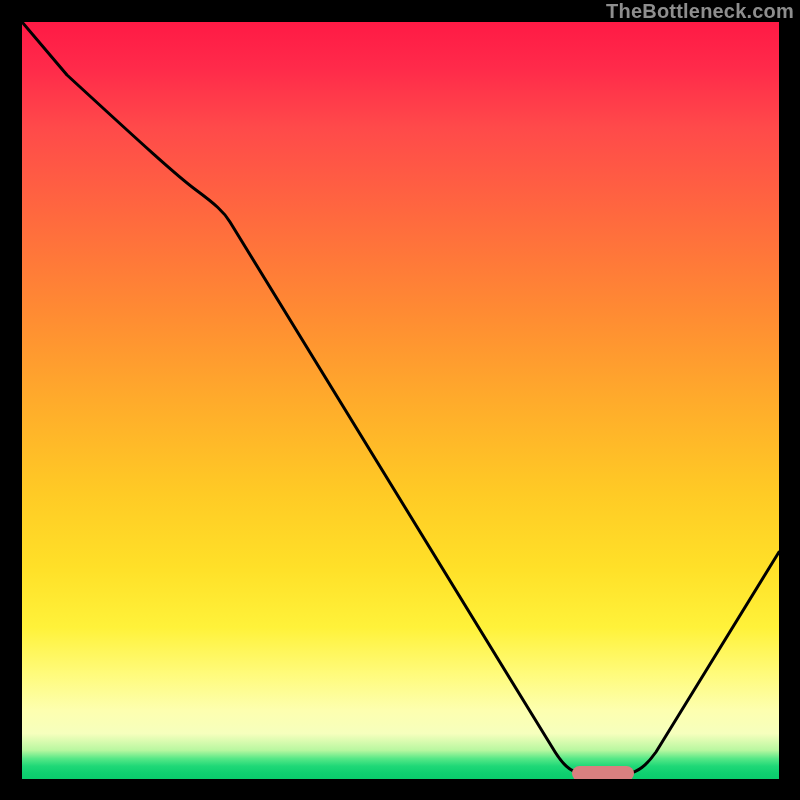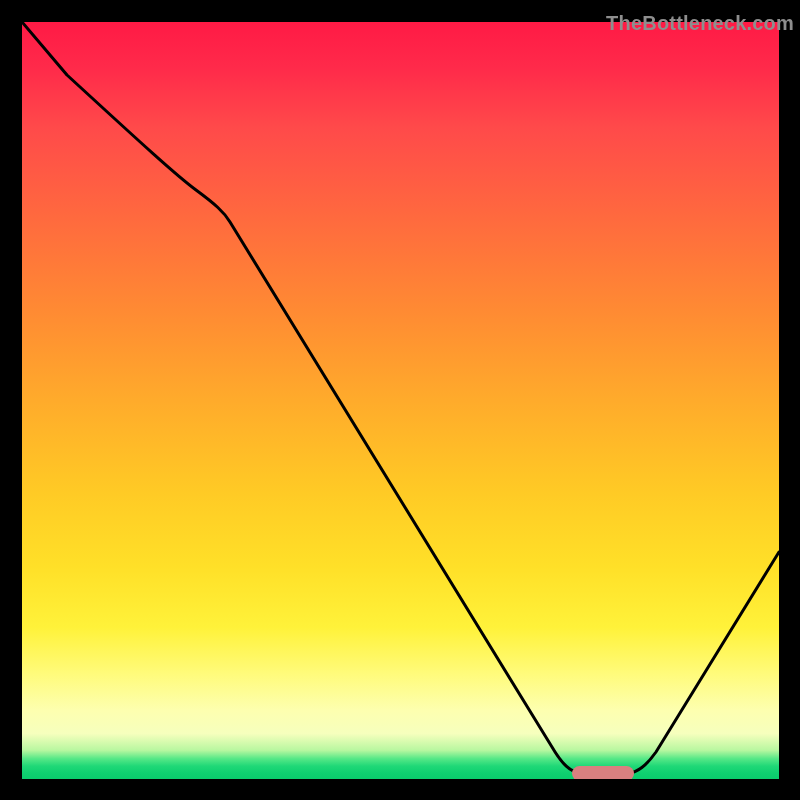--- a/index.html
+++ b/index.html
@@ -53,21 +53,21 @@
     position: absolute;
     inset: 0;
   }
   .marker {
     position: absolute;
     background: #d98080;
     border-radius: 8px;
   }
   .watermark {
     position: absolute;
-    top: 12px;
+    top: 0px;
     right: 6px;
     font-family: Arial, Helvetica, sans-serif;
     font-size: 20px;
     font-weight: 600;
     color: #8e8e8e;
     letter-spacing: 0.2px;
     user-select: none;
   }
 </style>
 </head>

